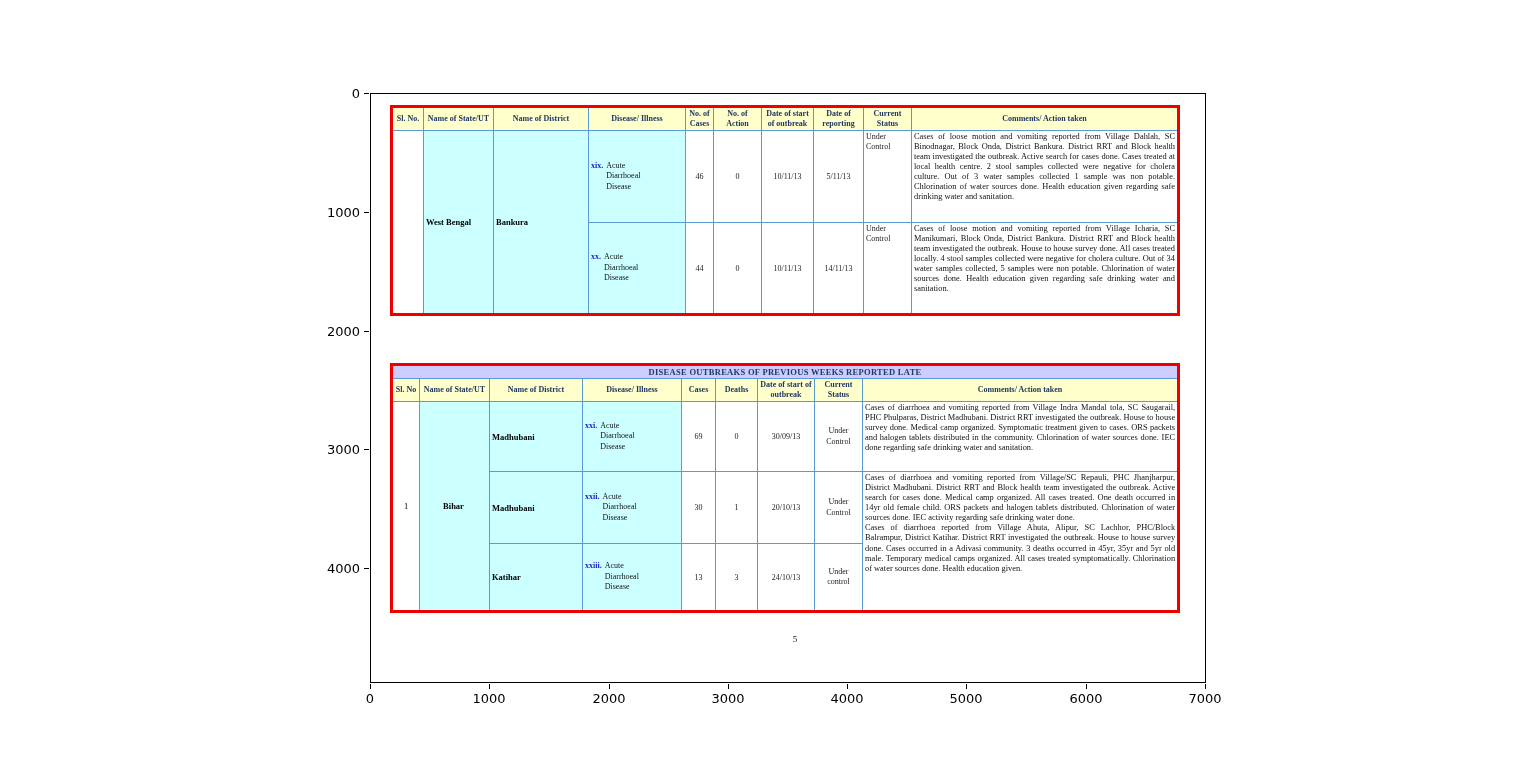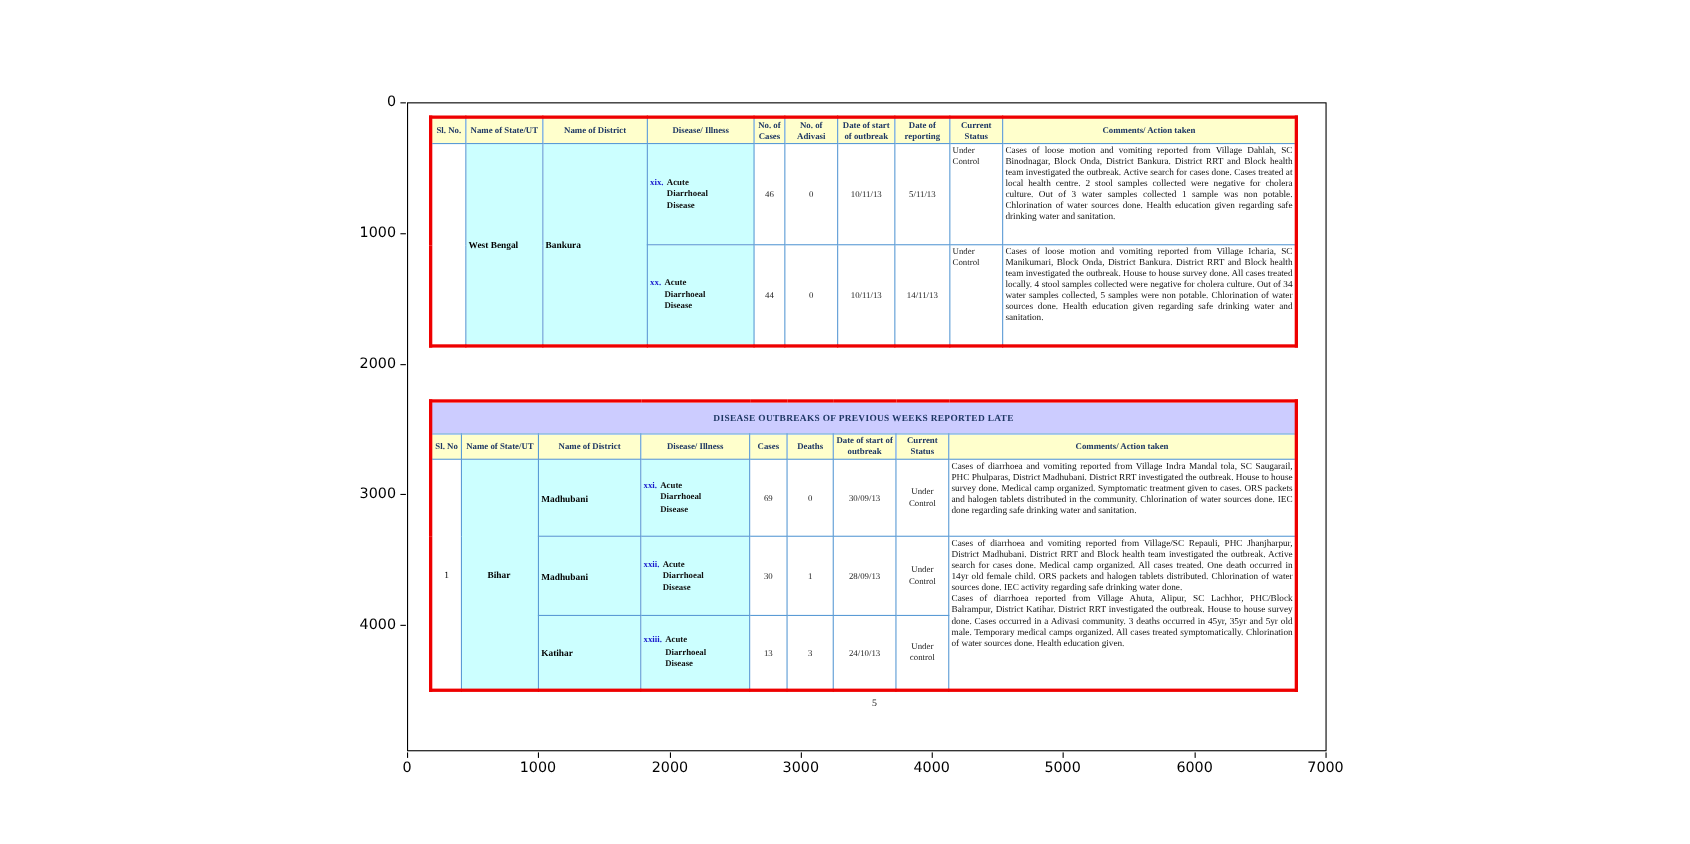--- a/index.html
+++ b/index.html
@@ -46,32 +46,32 @@
     letter-spacing:0.3px;
   }
   .cyan { background:#ccffff; }
   td.sl { text-align:center; vertical-align:middle; font-size:8.5px; background:#fff; }
   td.state { font-weight:bold; font-size:8.5px; vertical-align:middle; padding-left:4px; }
   td.state.center { text-align:center; padding-left:0; }
   td.district { font-weight:bold; font-size:8.5px; vertical-align:middle; padding-left:4px; }
   td.disease { vertical-align:middle; }
   .disease-wrap { display:flex; justify-content:flex-start; align-items:flex-start; gap:3px; }
   .rn { color:#1a1acd; font-weight:bold; font-size:8px; line-height:1.3; }
-  .disease-name { width:50px; font-weight:bold; font-size:8px; line-height:1.3; color:#111; }
+  .disease-name { width:50px; font-weight:normal; font-size:8px; line-height:1.3; color:#111; }
   td.num { text-align:center; vertical-align:middle; font-size:8px; color:#222; }
   td.status-top { vertical-align:top; font-size:8px; padding:3px 3px 0 4px; color:#222; line-height:1.3; }
   td.status-mid { vertical-align:middle; text-align:center; font-size:8px; color:#222; line-height:1.3; }
   td.comments {
     vertical-align:top; text-align:justify; font-size:8.4px;
     line-height:1.2; color:#111; padding:2px 4px;
   }
   td.comments .para { text-align:justify; }
   tr.t1-head { height:24px; }
   tr.t1-row { height:92px; }
-  tr.t2-title { height:30px; }
+  tr.t2-title { height:14px; }
   tr.t2-head { height:18px; }
   tr.t2-row1 { height:70px; }
   tr.t2-row2 { height:72px; }
   tr.t2-row3 { height:68px; }
   td.no-right { border-right:none; }
   td.no-left { border-left:none; }
   th.no-right { border-right:none; }
   th.no-left { border-left:none; }
 
   .page-number {
@@ -125,21 +125,21 @@
     <col style="width:48px">
       <col style="width:267px">
   </colgroup>
   <tbody>
       <tr class="t1-head">
     <th class="hdr">Sl. No.</th>
     <th class="hdr">Name of State/UT</th>
     <th class="hdr">Name of District</th>
     <th class="hdr">Disease/ Illness</th>
     <th class="hdr">No. of Cases</th>
-    <th class="hdr">No. of Adivasi</th>
+    <th class="hdr">No. of Action</th>
     <th class="hdr">Date of start of outbreak</th>
     <th class="hdr">Date of reporting</th>
     <th class="hdr">Current Status</th>
     <th class="hdr">Comments/ Action taken</th>
   </tr>
   <tr class="t1-row">
     <td class="sl" rowspan="2"></td>
     <td class="state cyan" rowspan="2">West Bengal</td>
     <td class="district cyan" rowspan="2">Bankura</td>
     <td class="disease cyan">
@@ -218,21 +218,21 @@
   <tr class="t2-row2">
     <td class="district cyan">Madhubani</td>
     <td class="disease cyan">
       <div class="disease-wrap">
         <span class="rn">xxii.</span>
         <span class="disease-name">Acute Diarrhoeal Disease</span>
       </div>
     </td>
     <td class="num">30</td>
     <td class="num">1</td>
-    <td class="num no-right">28/09/13</td>
+    <td class="num no-right">20/10/13</td>
     <td class="status-mid no-left">Under Control</td>
     <td class="comments" rowspan="2">
       <div class="para">Cases of diarrhoea and vomiting reported from Village/SC Repauli, PHC Jhanjharpur, District Madhubani. District RRT and Block health team investigated the outbreak. Active search for cases done. Medical camp organized. All cases treated. One death occurred in 14yr old female child. ORS packets and halogen tablets distributed. Chlorination of water sources done. IEC activity regarding safe drinking water done.</div>
       <div class="para">Cases of diarrhoea reported from Village Ahuta, Alipur, SC Lachhor, PHC/Block Balrampur, District Katihar. District RRT investigated the outbreak. House to house survey done. Cases occurred in a Adivasi community. 3 deaths occurred in 45yr, 35yr and 5yr old male. Temporary medical camps organized. All cases treated symptomatically. Chlorination of water sources done. Health education given.</div>
     </td>
   </tr>
   <tr class="t2-row3">
     <td class="district cyan">Katihar</td>
     <td class="disease cyan">
       <div class="disease-wrap">

